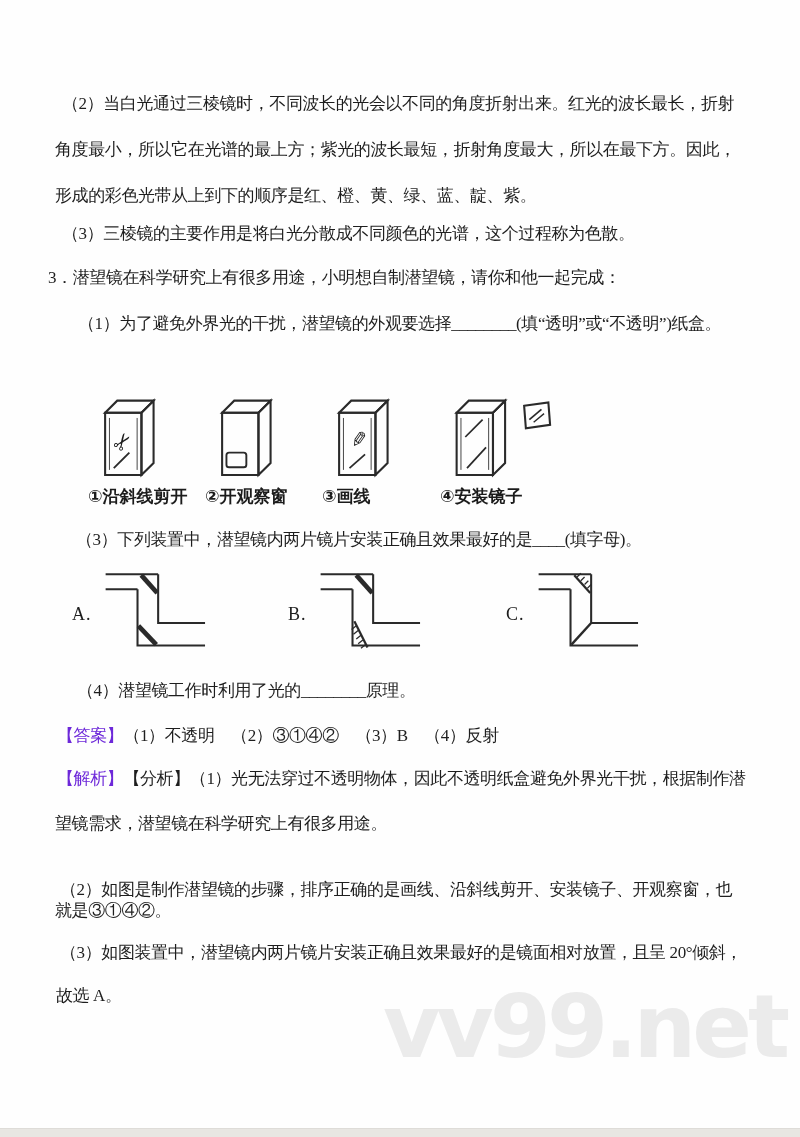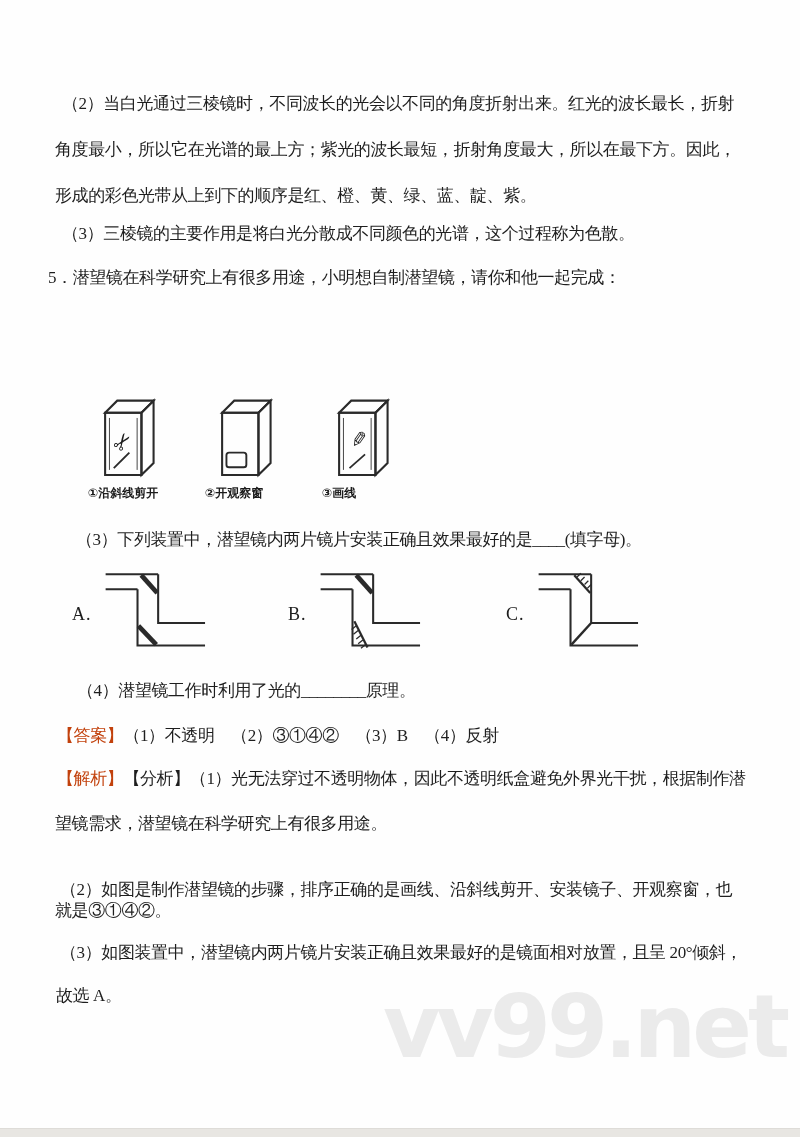--- a/index.html
+++ b/index.html
@@ -12,26 +12,26 @@
     font-family:"Liberation Serif","DejaVu Serif",serif;
     color:#1e1e1e;
   }
   .tline{
     position:absolute;
     font-size:17px;
     letter-spacing:-0.4px;
     white-space:nowrap;
     color:#1e1e1e;
   }
-  .blue{color:#c2410c;}
+  .blue{color:#6d28d9;}
   .figure-step{position:absolute;text-align:left;}
   .figure-step svg{display:block;}
   .step-label{
     font-family:"Liberation Sans","DejaVu Sans",sans-serif;
-    font-weight:700;font-size:12px;letter-spacing:0;
+    font-weight:700;font-size:17px;letter-spacing:0;
     color:#1b1b1b;margin-top:3px;white-space:nowrap;
   }
   .option-group{position:absolute;display:flex;align-items:center;}
   .option-label{
     font-size:18px;letter-spacing:1px;color:#1e1e1e;
     margin-right:8px;transform:translateY(6px);
   }
   .watermark{
     position:absolute;left:383px;top:975px;
     font-family:"DejaVu Sans","Liberation Sans",sans-serif;
@@ -48,21 +48,22 @@
 <body>
 
 <div class="page">
 
   <div class="tline" style="left:62px;top:92px">（2）当白光通过三棱镜时，不同波长的光会以不同的角度折射出来。红光的波长最长，折射</div>
   <div class="tline" style="left:55px;top:184px">形成的彩色光带从上到下的顺序是红、橙、黄、绿、蓝、靛、紫。</div>
   <div class="tline" style="left:55px;top:138px">角度最小，所以它在光谱的最上方；紫光的波长最短，折射角度最大，所以在最下方。因此，</div>
 
   <div class="tline" style="left:62px;top:222px">（3）三棱镜的主要作用是将白光分散成不同颜色的光谱，这个过程称为色散。</div>
 
-  <div class="tline" style="left:48px;top:266px">5．潜望镜在科学研究上有很多用途，小明想自制潜望镜，请你和他一起完成：</div>
+  <div class="tline" style="left:48px;top:266px">3．潜望镜在科学研究上有很多用途，小明想自制潜望镜，请你和他一起完成：</div>
+  <div class="tline" style="left:78px;top:312px">（1）为了避免外界光的干扰，潜望镜的外观要选择________(填“透明”或“不透明”)纸盒。</div>
 
   <div class="figure-step" style="left:88px;top:392px">
     <svg width="100" height="90" viewBox="0 0 100 104">
       <polygon class="ln" points="12,24 54,24 54,96 12,96" stroke-width="2.4"></polygon>
       <polygon class="ln" points="12,24 26,10 68,10 54,24" stroke-width="2.4"></polygon>
       <polygon class="ln" points="54,24 68,10 68,82 54,96" stroke-width="2.4"></polygon>
       <line class="ln" x1="17" y1="30" x2="17" y2="90" stroke-width="1"></line>
       <line class="ln" x1="49" y1="30" x2="49" y2="90" stroke-width="1"></line>
       <text x="33" y="66" font-size="26" fill="#1d1d1d" text-anchor="middle" transform="rotate(-55 33 58)">✂</text>
       <line class="ln" x1="22" y1="88" x2="40" y2="70" stroke-width="2.2"></line>
@@ -86,20 +87,35 @@
       <polygon class="ln" points="12,24 26,10 68,10 54,24" stroke-width="2.4"></polygon>
       <polygon class="ln" points="54,24 68,10 68,82 54,96" stroke-width="2.4"></polygon>
       <line class="ln" x1="17" y1="30" x2="17" y2="90" stroke-width="1"></line>
       <line class="ln" x1="49" y1="30" x2="49" y2="90" stroke-width="1"></line>
       <text x="34" y="62" font-size="24" fill="#1d1d1d" text-anchor="middle" transform="rotate(125 34 54)">✏</text>
       <line class="ln" x1="24" y1="88" x2="42" y2="72" stroke-width="2"></line>
     </svg>
     <div class="step-label">③画线</div>
   </div>
 
+  <div class="figure-step" style="left:440px;top:392px">
+    <svg width="125" height="90" viewBox="0 0 130 104">
+      <polygon class="ln" points="12,24 54,24 54,96 12,96" stroke-width="2.4"></polygon>
+      <polygon class="ln" points="12,24 26,10 68,10 54,24" stroke-width="2.4"></polygon>
+      <polygon class="ln" points="54,24 68,10 68,82 54,96" stroke-width="2.4"></polygon>
+      <line class="ln" x1="17" y1="30" x2="17" y2="90" stroke-width="1"></line>
+      <line class="ln" x1="49" y1="30" x2="49" y2="90" stroke-width="1"></line>
+      <line class="ln" x1="22" y1="52" x2="42" y2="32" stroke-width="2"></line>
+      <line class="ln" x1="24" y1="88" x2="46" y2="64" stroke-width="2"></line>
+      <polygon class="ln" points="90,16 118,12 120,38 92,42" stroke-width="2.4"></polygon>
+      <line class="ln" x1="96" y1="32" x2="110" y2="20" stroke-width="2"></line>
+      <line class="ln" x1="101" y1="35" x2="113" y2="25" stroke-width="1.6"></line>
+    </svg>
+    <div class="step-label">④安装镜子</div>
+  </div>
 
   <div class="tline" style="left:76px;top:528px">（3）下列装置中，潜望镜内两片镜片安装正确且效果最好的是____(填字母)。</div>
 
   <div class="option-group" style="left:72px;top:560px">
     <span class="option-label">A.</span>
     <svg width="136" height="96" viewBox="0 0 145 100">
       <path class="ln" d="M6,14 H62" stroke-width="2.2"></path>
       <path class="ln" d="M6,30 H40" stroke-width="2.2"></path>
       <path class="ln" d="M62,14 V66 H112" stroke-width="2.2"></path>
       <path class="ln" d="M40,30 V90 H112" stroke-width="2.2"></path>

